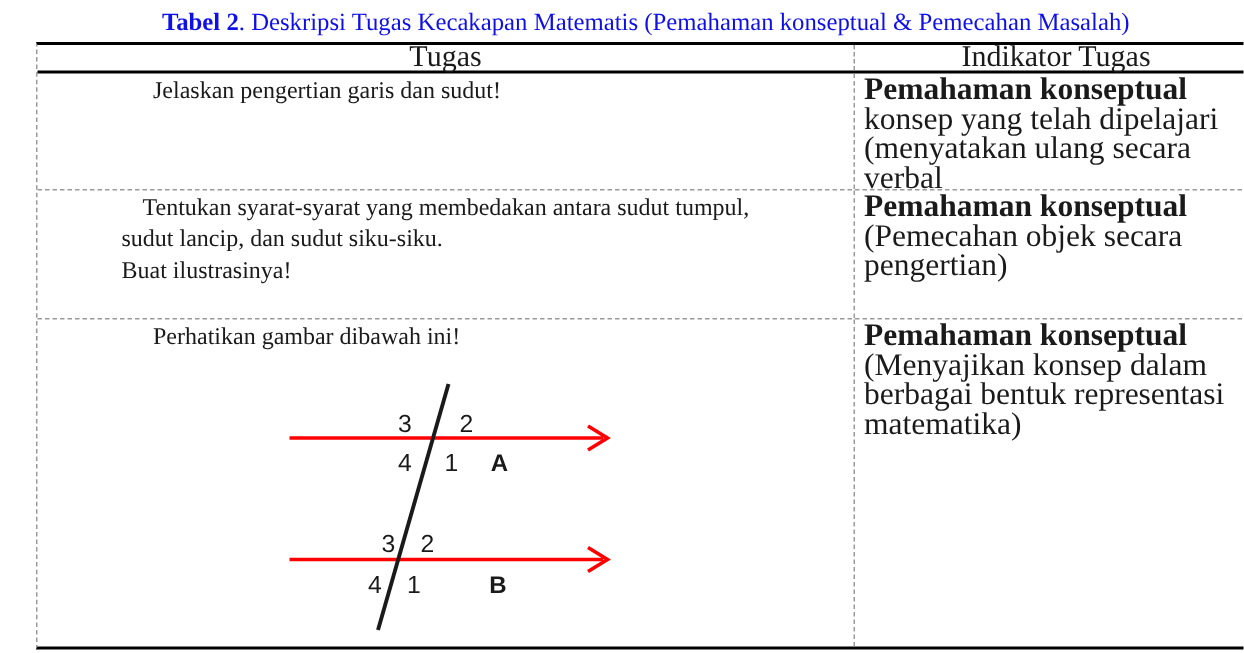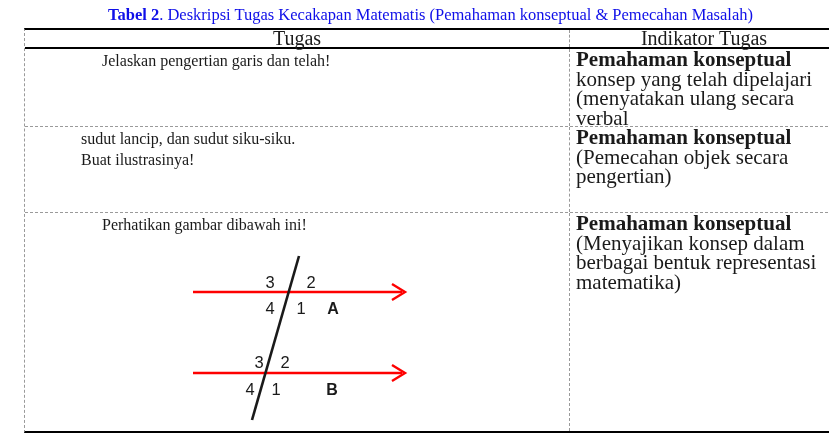--- a/index.html
+++ b/index.html
@@ -63,31 +63,32 @@
 
   <div class="dtable">
 
     <div class="header-row">
       <div class="hcell-task">Tugas</div>
       <div class="hcell-ind">Indikator Tugas</div>
     </div>
 
     <div class="trow trow-1">
       <div class="cell-task">
-        <div class="task-line">Jelaskan pengertian garis dan telah!</div>
+        <div class="task-line">Jelaskan pengertian garis dan sudut!</div>
       </div>
       <div class="cell-ind">
         <div class="ind-bold">Pemahaman konseptual</div>
         <div>konsep yang telah dipelajari</div>
         <div>(menyatakan ulang secara verbal</div>
       </div>
     </div>
 
     <div class="trow trow-2">
       <div class="cell-task">
+        <div class="task-line first">Tentukan syarat-syarat yang membedakan antara sudut tumpul,</div>
         <div class="task-line">sudut lancip, dan sudut siku-siku.</div>
         <div class="task-line">Buat ilustrasinya!</div>
       </div>
       <div class="cell-ind">
         <div class="ind-bold">Pemahaman konseptual</div>
         <div>(Pemecahan objek secara</div>
         <div>pengertian)</div>
       </div>
     </div>
 

